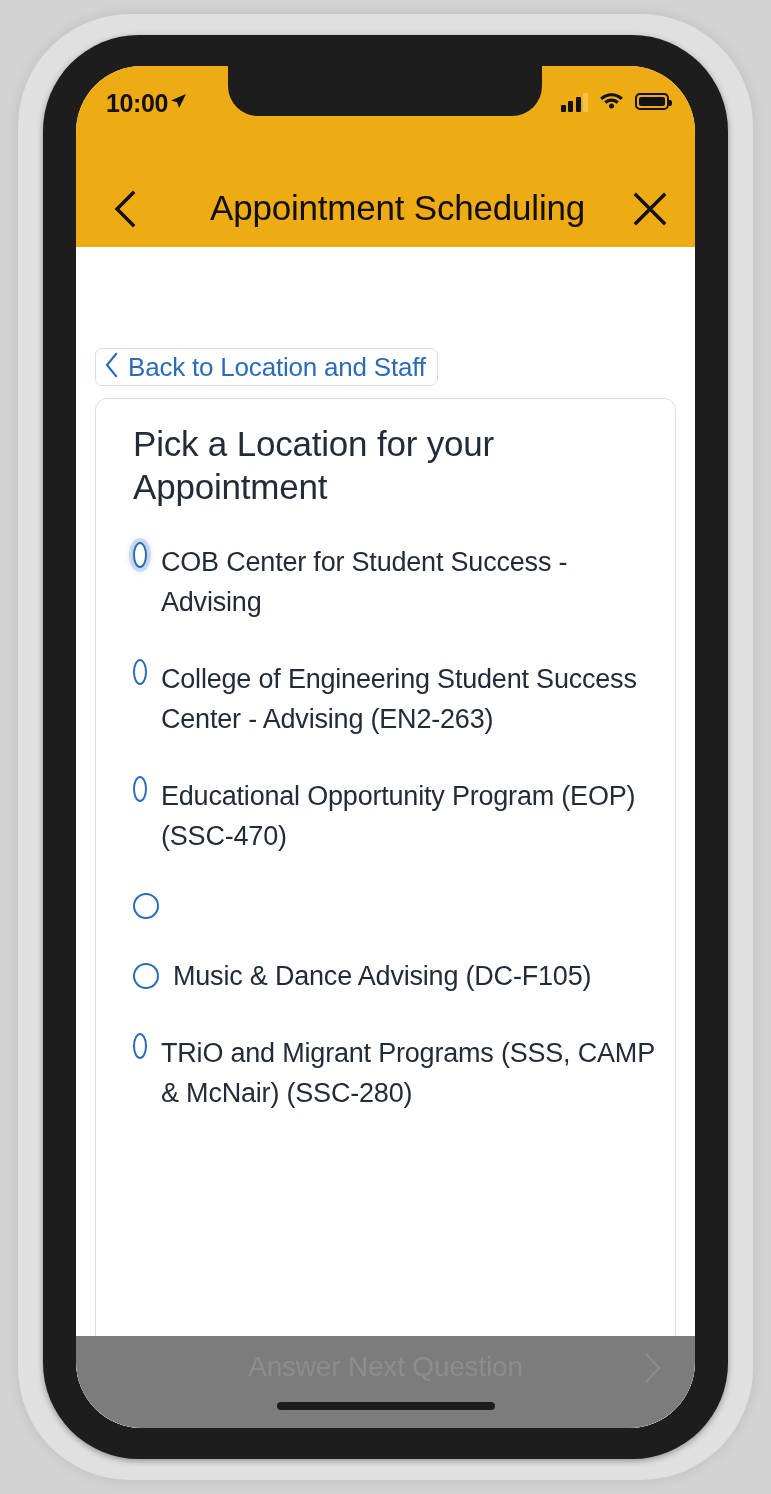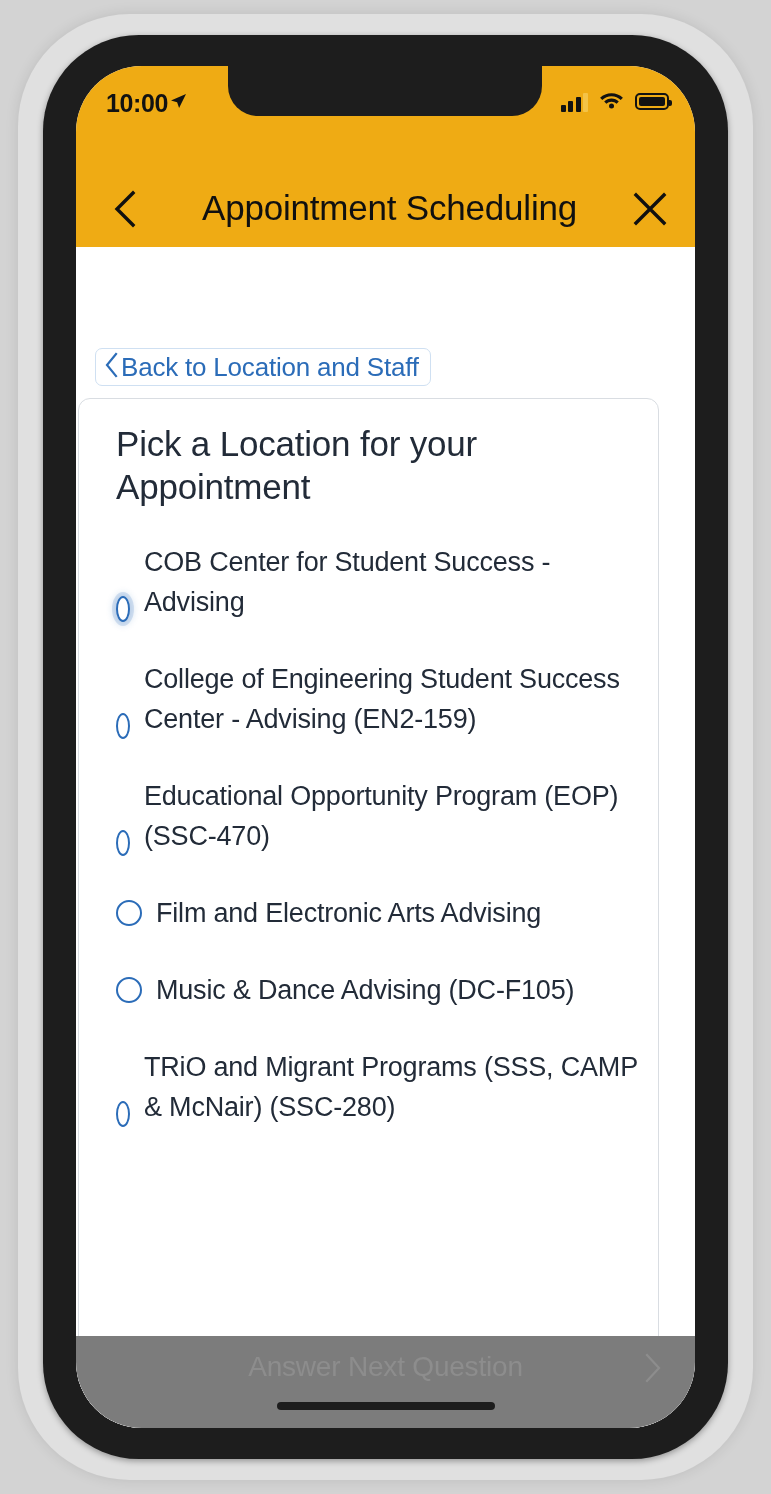--- a/index.html
+++ b/index.html
@@ -175,21 +175,21 @@
     top: 12px;
     width: 54px;
     height: 54px;
     display: flex;
     align-items: center;
     justify-content: center;
     cursor: pointer;
   }
   .nav-title {
     position: absolute;
-    left: 4px;
+    left: 12px;
     top: 0;
     width: 619px;
     height: 76px;
     line-height: 76px;
     text-align: center;
     font-size: 35px;
     font-weight: 300;
     color: #101010;
     letter-spacing: -0.2px;
   }
@@ -203,40 +203,40 @@
     bottom: 0;
     background: #ffffff;
   }
 
   .back-link {
     position: absolute;
     left: 19px;
     top: 101px;
     display: inline-flex;
     align-items: center;
-    gap: 2px;
+    gap: 9px;
     padding: 6px 11px 7px 8px;
     border: 1px solid #cfe0f2;
     border-radius: 7px;
     background: #ffffff;
     cursor: pointer;
     box-sizing: border-box;
     height: 38px;
   }
   .back-link-text {
     font-size: 26px;
     color: #2b6cb8;
     font-weight: 400;
     line-height: 26px;
     letter-spacing: -0.2px;
   }
 
   .card {
     position: absolute;
-    left: 2px;
+    left: 19px;
     top: 151px;
     width: 581px;
     height: 1050px;
     background: #ffffff;
     border: 1px solid #d9dde2;
     border-radius: 12px;
     box-sizing: border-box;
     overflow: hidden;
   }
 
@@ -253,21 +253,21 @@
   .options {
     padding: 34px 16px 0 37px;
   }
   .option {
     display: flex;
     align-items: center;
     margin-bottom: 37px;
     cursor: pointer;
   }
   .option.two-line,
-  .option.three-line { align-items: flex-end; }
+  .option.three-line { align-items: flex-start; }
 
   .radio {
     flex: 0 0 auto;
     width: 26px;
     height: 26px;
     border: 2px solid #2b6cb8;
     border-radius: 50%;
     box-sizing: border-box;
     margin-right: 14px;
     background: #ffffff;
@@ -406,31 +406,30 @@
         <div class="options">
 
           <div class="option two-line">
             <span class="radio focused"></span>
             <span class="option-label">COB Center for Student Success - Advising</span>
           </div>
 
 
           <div class="option two-line">
             <span class="radio"></span>
-            <span class="option-label">College of Engineering Student Success Center - Advising (EN2-159)</span>
+            <span class="option-label">College of Engineering Student Success Center - Advising (EN2-263)</span>
           </div>
 
           <div class="option two-line">
             <span class="radio"></span>
             <span class="option-label">Educational Opportunity Program (EOP) (SSC-470)</span>
           </div>
 
           <div class="option">
             <span class="radio"></span>
-            <span class="option-label">Film and Electronic Arts Advising</span>
           </div>
 
 
           <div class="option">
             <span class="radio"></span>
             <span class="option-label">Music &amp; Dance Advising (DC-F105)</span>
           </div>
 
           <div class="option two-line">
             <span class="radio"></span>

